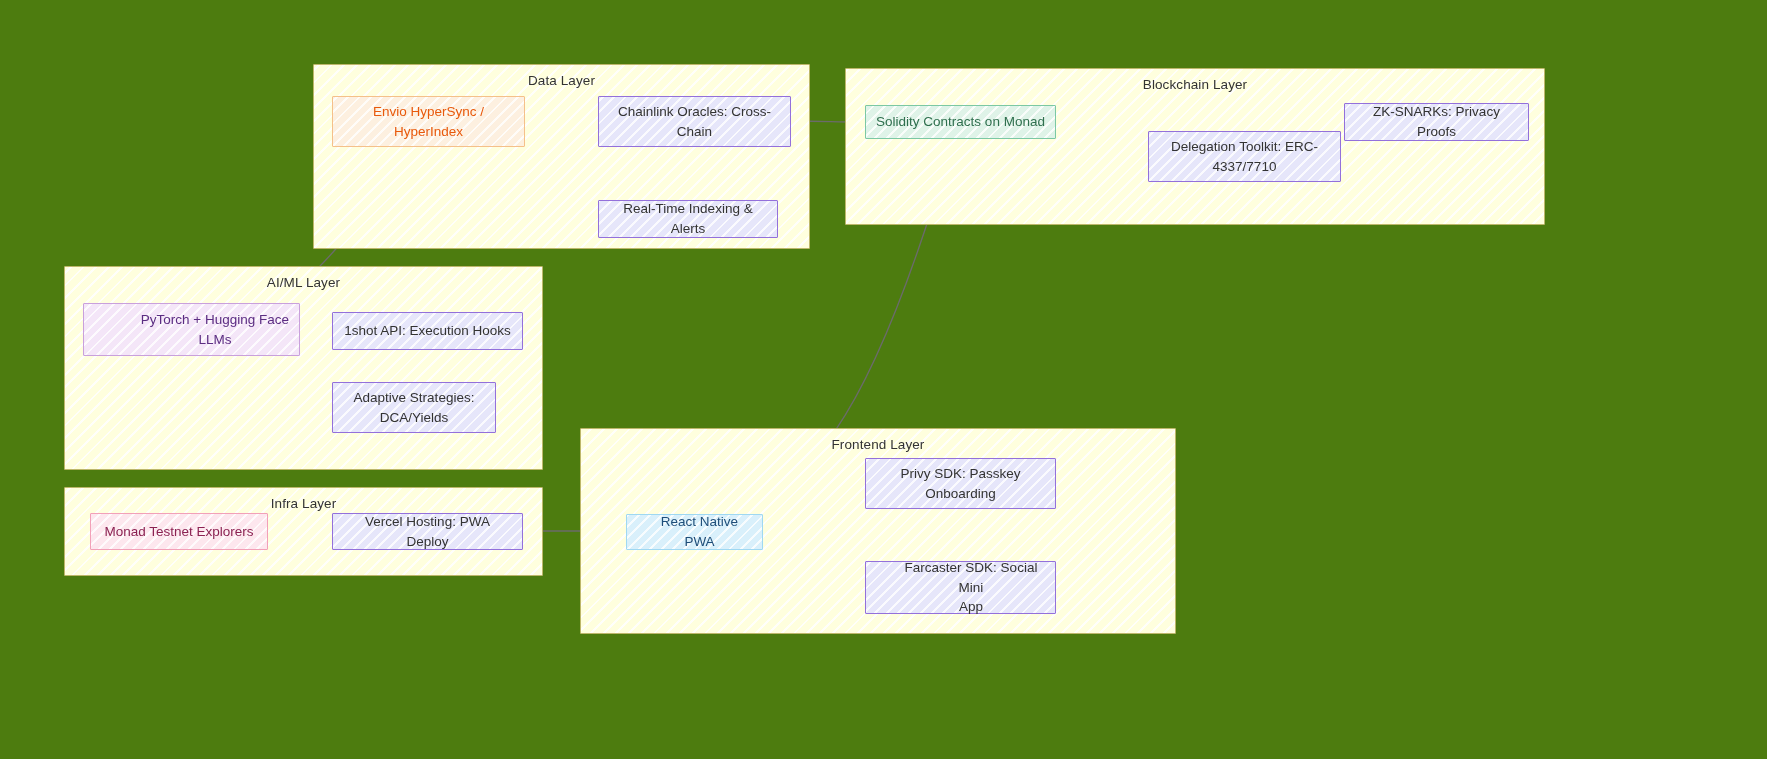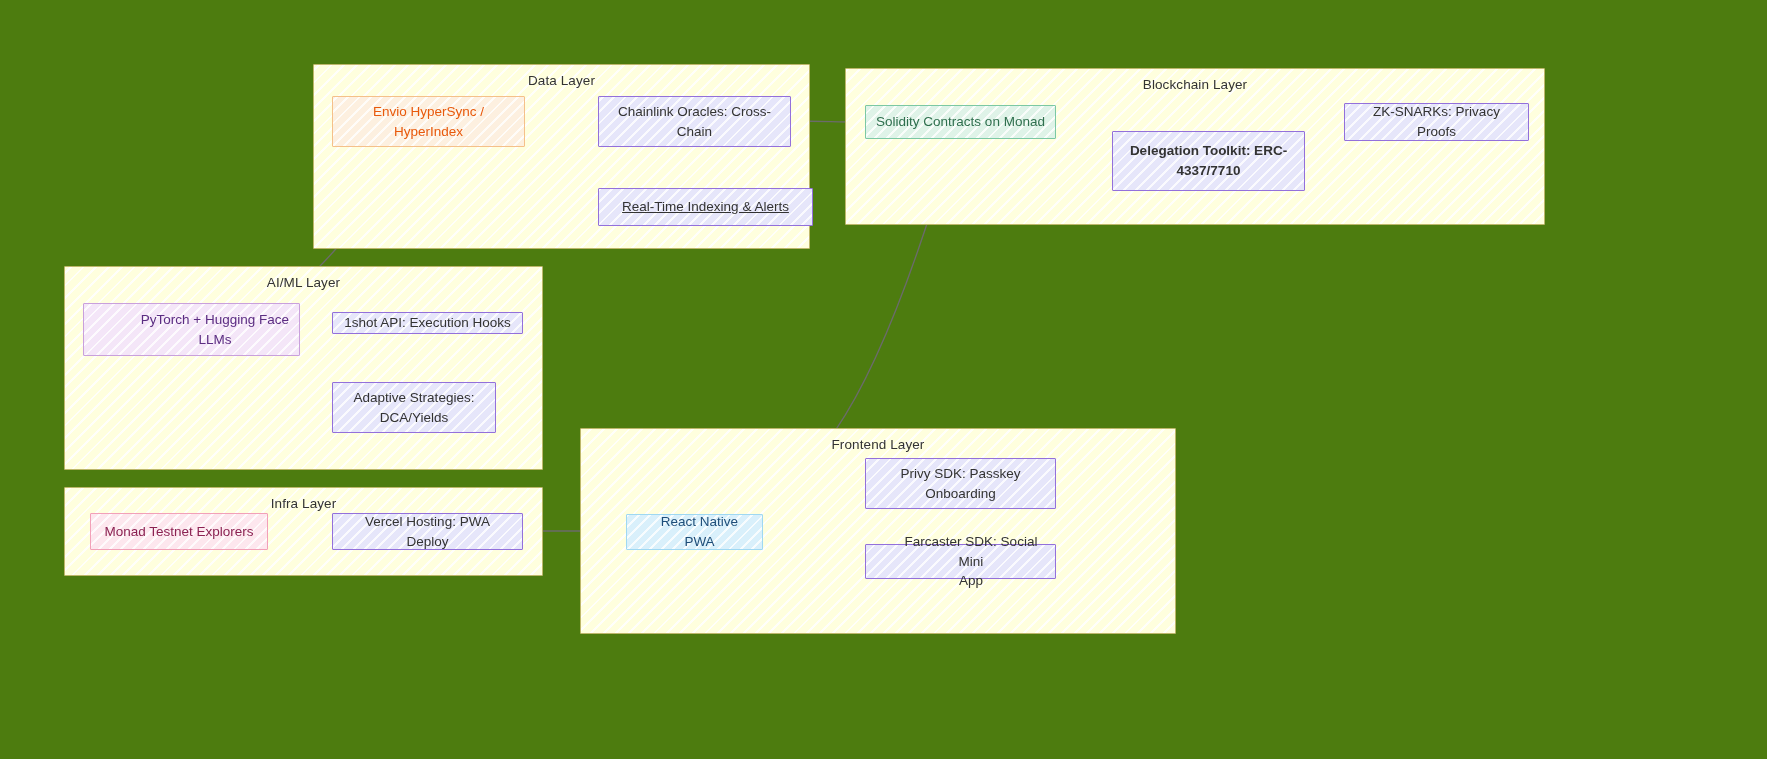--- a/index.html
+++ b/index.html
@@ -138,54 +138,54 @@
           <span>Envio HyperSync /</span>
           <span>HyperIndex</span>
         </div>
       </div>
       <div class="node n-purple" style="left: 598px; top: 96px; width: 193px; height: 51px; justify-content: center;">
         <div>
           <span>Chainlink Oracles: Cross-</span>
           <span>Chain</span>
         </div>
       </div>
-      <div class="node n-purple" style="left: 598px; top: 188px; width: 215px; height: 38px; text-decoration: underline;">
+      <div class="node n-purple" style="left: 598px; top: 200px; width: 180px; height: 38px;">
         <div>
           <span>Real-Time Indexing &amp; Alerts</span>
         </div>
       </div>
       <div class="cluster" style="left: 845px; top: 68px; width: 700px; height: 157px;">
         <div class="cluster-label">Blockchain Layer</div>
       </div>
       <div class="node n-green" style="left: 865px; top: 105px; width: 191px; height: 34px;">
         <div>
           <span>Solidity Contracts on Monad</span>
         </div>
       </div>
-      <div class="node n-purple" style="left: 1112px; top: 131px; width: 193px; height: 60px; font-weight: bold;">
+      <div class="node n-purple" style="left: 1148px; top: 131px; width: 193px; height: 51px;">
         <div>
           <span>Delegation Toolkit: ERC-</span>
           <span>4337/7710</span>
         </div>
       </div>
       <div class="node n-purple" style="left: 1344px; top: 103px; width: 185px; height: 38px;">
         <div>
           <span>ZK-SNARKs: Privacy Proofs</span>
         </div>
       </div>
       <div class="cluster" style="left: 64px; top: 266px; width: 479px; height: 204px;">
         <div class="cluster-label">AI/ML Layer</div>
       </div>
       <div class="node n-violet" style="left: 83px; top: 303px; width: 217px; height: 53px; justify-content: flex-end;">
         <div>
           <span>PyTorch + Hugging Face</span>
           <span>LLMs</span>
         </div>
       </div>
-      <div class="node n-purple" style="left: 332px; top: 312px; width: 191px; height: 22px;">
+      <div class="node n-purple" style="left: 332px; top: 312px; width: 191px; height: 38px;">
         <div>
           <span>1shot API: Execution Hooks</span>
         </div>
       </div>
       <div class="node n-purple" style="left: 332px; top: 382px; width: 164px; height: 51px;">
         <div>
           <span>Adaptive Strategies:</span>
           <span>DCA/Yields</span>
         </div>
       </div>
@@ -209,21 +209,21 @@
         <div>
           <span>React Native PWA</span>
         </div>
       </div>
       <div class="node n-purple" style="left: 865px; top: 458px; width: 191px; height: 51px;">
         <div>
           <span>Privy SDK: Passkey</span>
           <span>Onboarding</span>
         </div>
       </div>
-      <div class="node n-purple" style="left: 865px; top: 544px; width: 191px; height: 35px; padding-left: 31px;">
+      <div class="node n-purple" style="left: 865px; top: 561px; width: 191px; height: 53px; padding-left: 31px;">
         <div>
           <span>Farcaster SDK: Social Mini</span>
           <span>App</span>
         </div>
       </div>
     </div>
 
 </div>
 
 </body></html>

